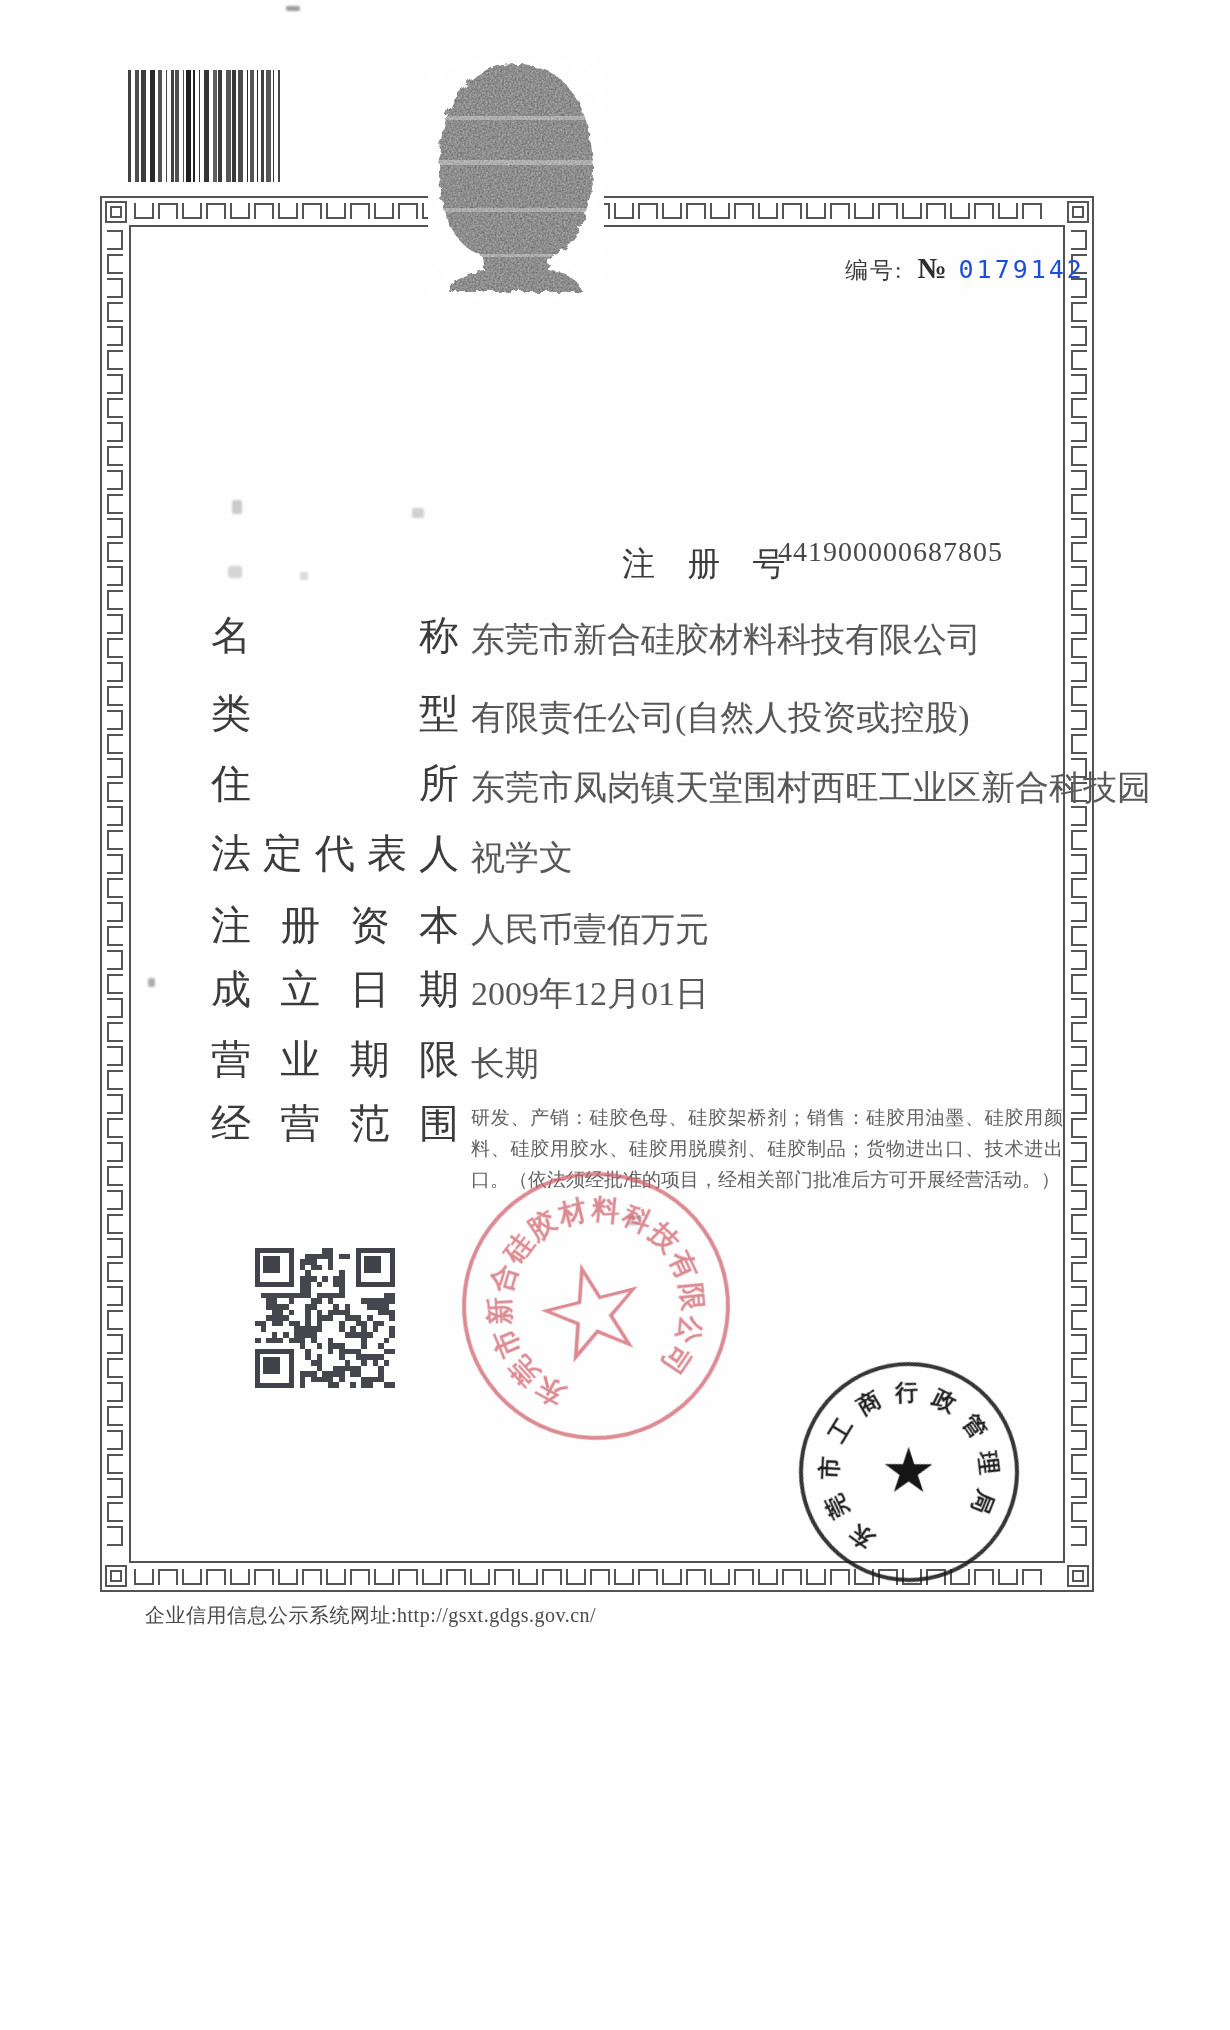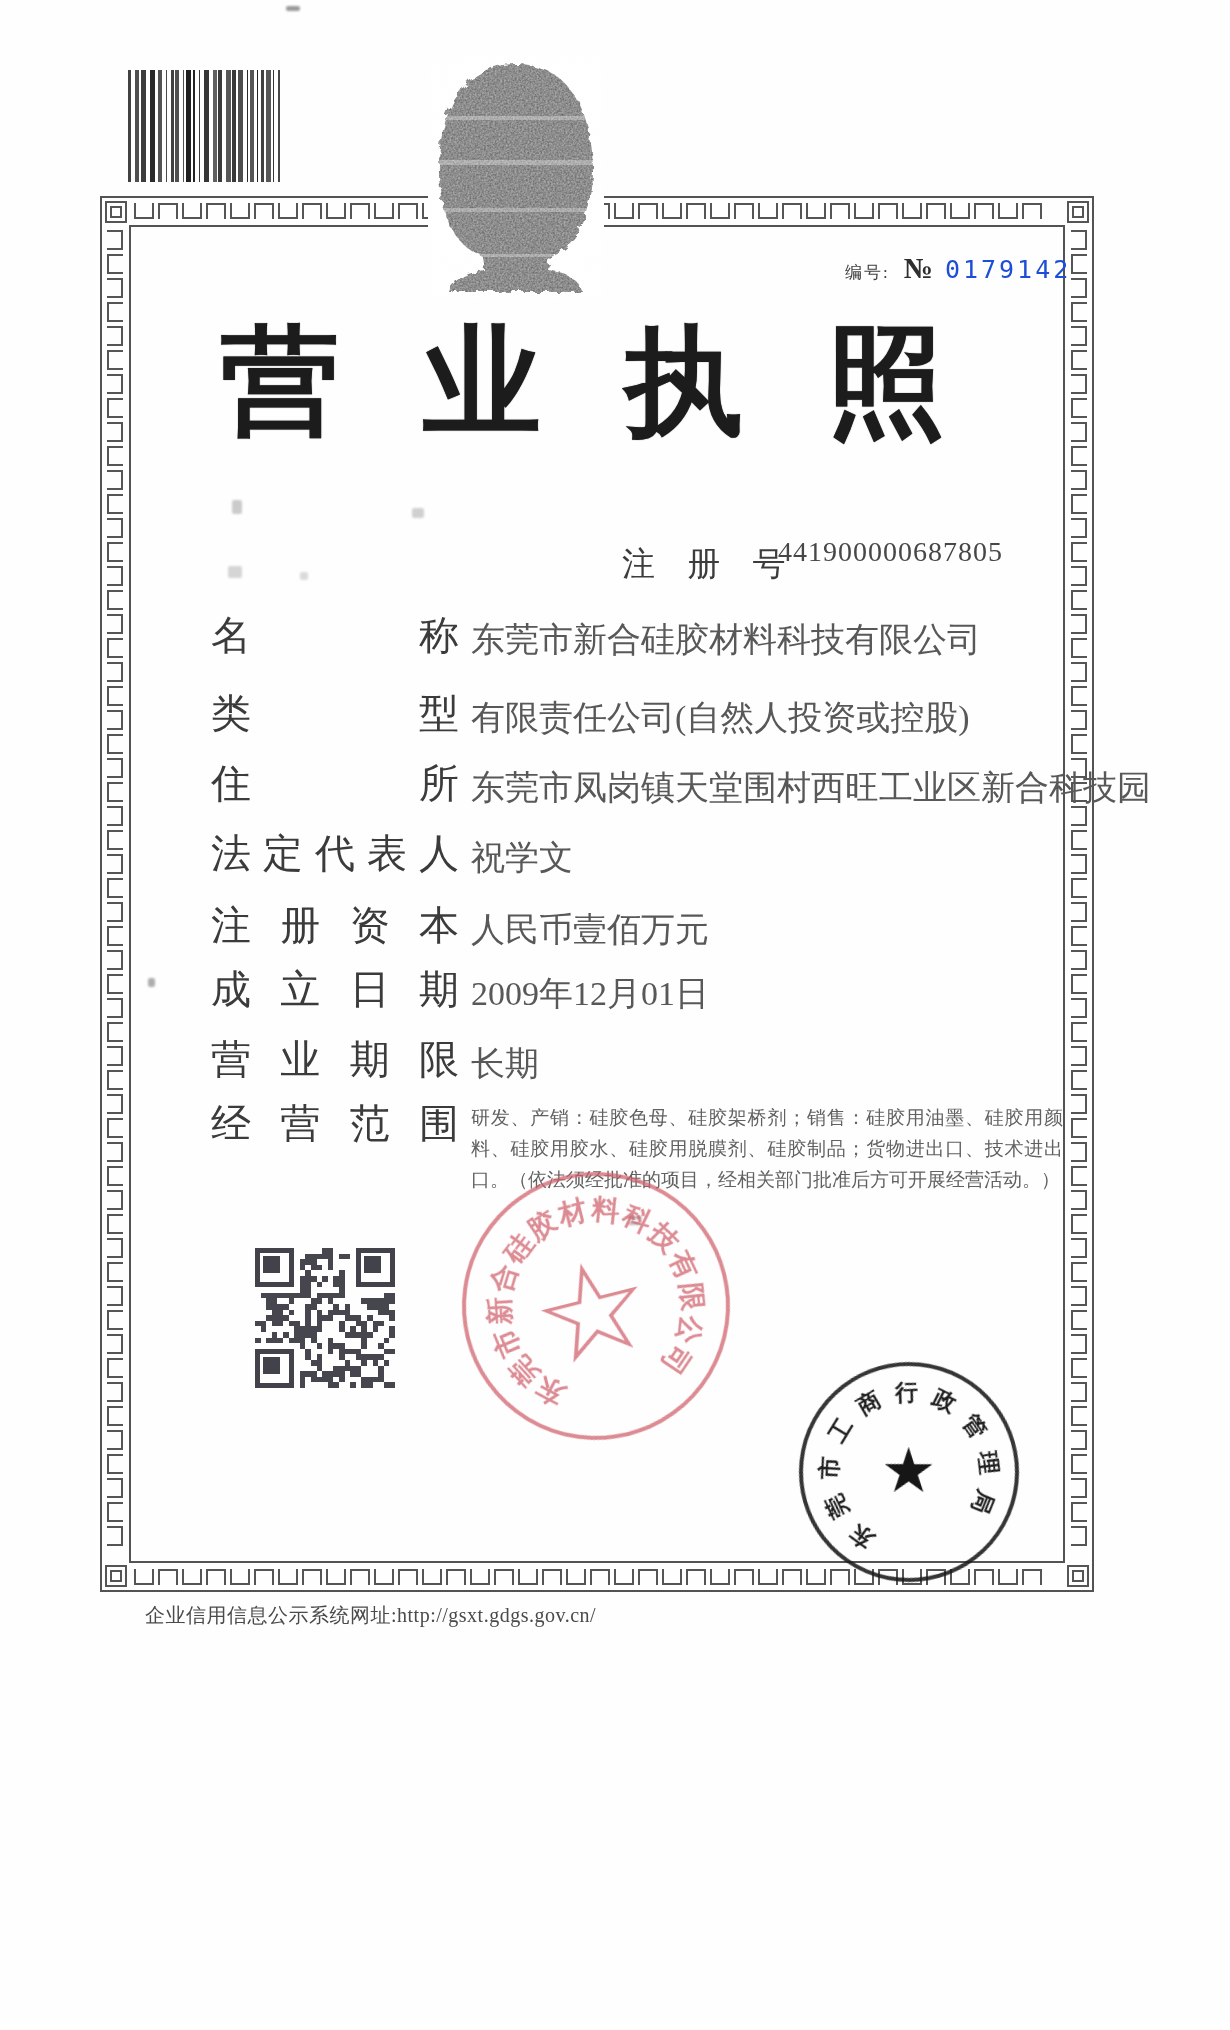--- a/index.html
+++ b/index.html
@@ -20,21 +20,21 @@
   .mcorner{position:absolute;width:22px;height:22px;border:2px solid #474747;box-sizing:border-box;}
   .mcorner::after{content:"";display:block;width:8px;height:8px;border:2px solid #474747;margin:3px;}
 
   
   .barcode{position:absolute;left:128px;top:70px;width:158px;height:112px;z-index:2;
            filter:blur(.4px);white-space:nowrap;overflow:hidden;}
   .barcode i{display:inline-block;height:100%;background:#1d1d1d;vertical-align:top;}
   .emblem{position:absolute;left:428px;top:58px;width:176px;height:242px;z-index:2;background:#fefefe;}
 
   .serial{position:absolute;left:845px;top:252px;z-index:3;white-space:nowrap;}
-  .serial .lab{font-size:17px;color:#3d3d3d;letter-spacing:2px;}
+  .serial .lab{font-size:23px;color:#3d3d3d;letter-spacing:2px;}
   .serial .no{font-size:29px;font-weight:bold;color:#2e2e2e;margin-left:14px;font-family:"Liberation Serif",serif;}
   .serial .num{font-size:25px;color:#1d4ed8;margin-left:12px;letter-spacing:3px;font-family:"DejaVu Sans Mono",monospace;}
 
   .title{position:absolute;left:100px;top:306px;width:990px;z-index:3;text-align:center;
          font-family:"Liberation Sans",sans-serif;font-weight:900;font-size:118px;line-height:150px;
          color:#1c1c1c;letter-spacing:84px;padding-left:60px;box-sizing:border-box;
          text-shadow:0 0 1px #444;}
 
   .regline{position:absolute;left:0;top:536px;width:1230px;z-index:3;}
   .regline .rlab{position:absolute;left:622px;top:6px;font-size:33px;color:#3c3c3c;letter-spacing:12px;}
@@ -314,21 +314,20 @@
       <rect x="14" y="150" width="148" height="4" fill="#ffffff" opacity="0.28"></rect>
       <rect x="30" y="196" width="116" height="3" fill="#ffffff" opacity="0.3"></rect>
       <rect width="176" height="242" filter="url(#speck)" opacity="0.5"></rect>
     </svg>
   </div>
 
   <div class="serial">
     <span class="lab">编号:</span><span class="no">№</span><span class="num">0179142</span>
   </div>
 
-  <div class="title">营业执照</div>
 
   <div class="regline">
     <span class="rlab">注 册 号</span>
     <span class="rnum">441900000687805</span>
   </div>
 
   <div class="row" style="top:608px">
     <div class="flabel">
         <span>名</span>
         <span>称</span>

